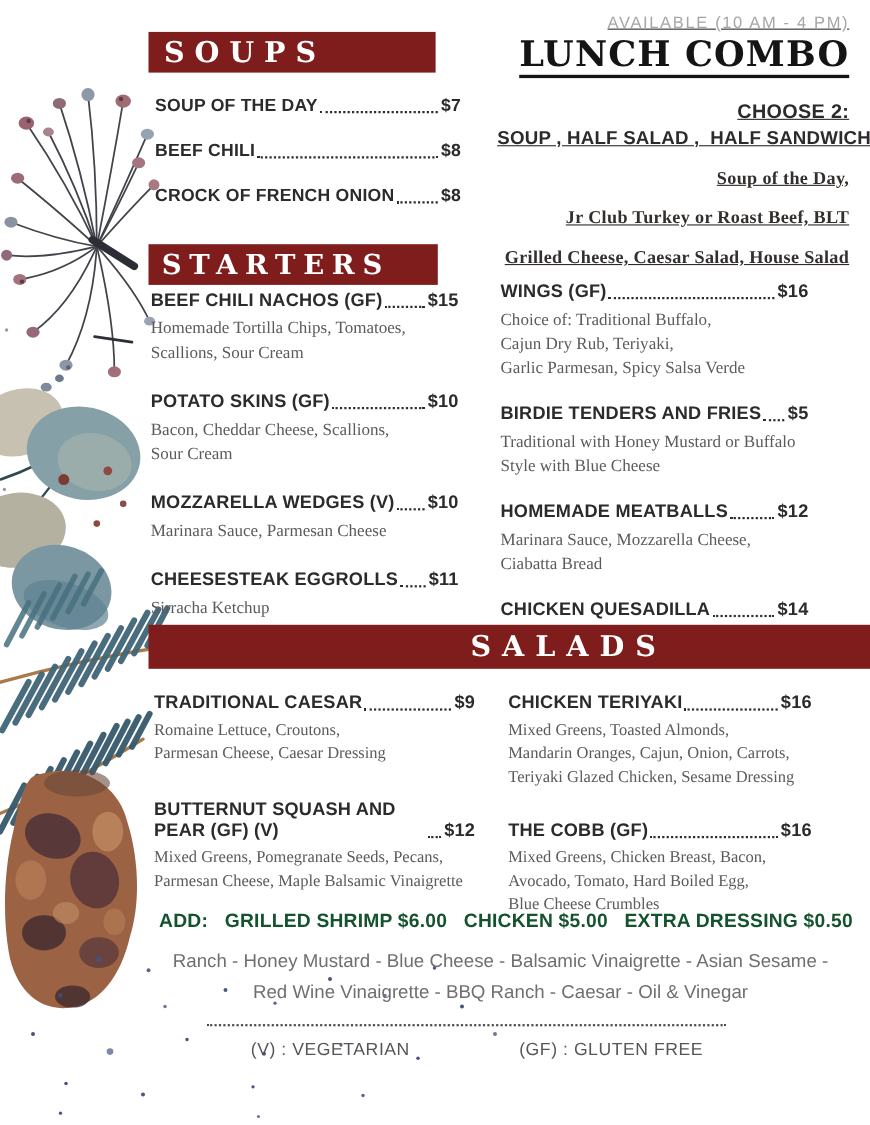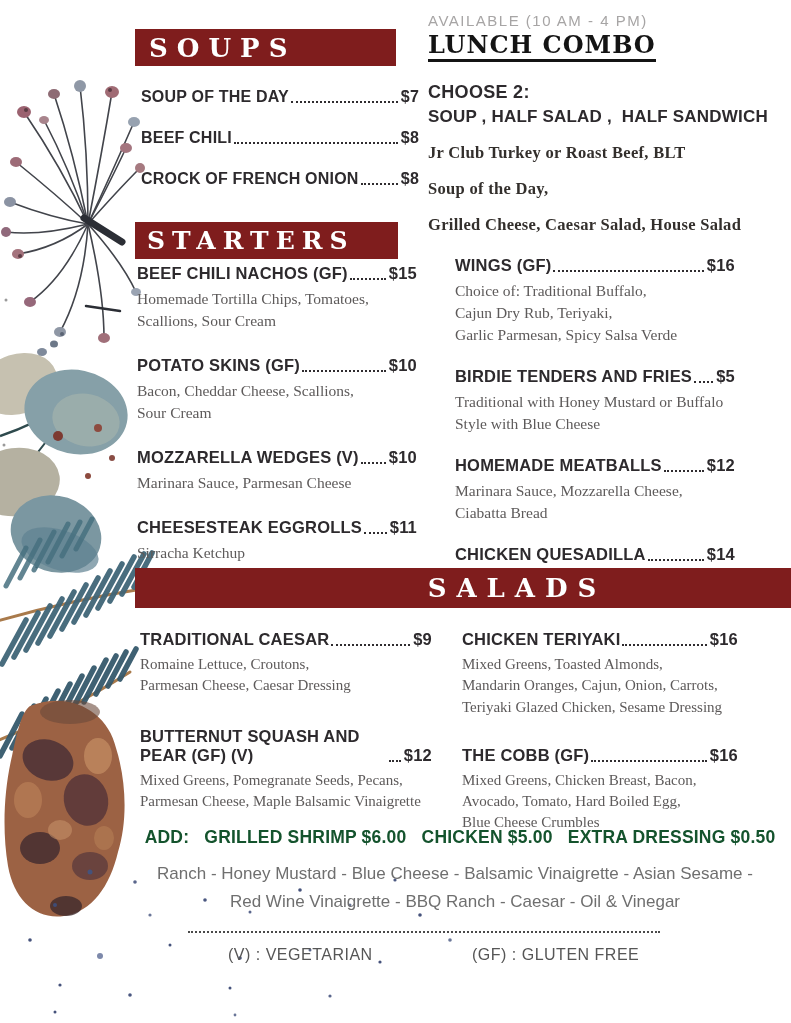--- a/index.html
+++ b/index.html
@@ -34,24 +34,24 @@
   #starters-left{position:absolute;left:137px;top:264px;width:280px;}
   #starters-right{position:absolute;left:455px;top:256px;width:280px;}
   #starters-right .mitem{margin-bottom:21px;}
   #salads-left{position:absolute;left:140px;top:630px;width:292px;}
   #salads-left .mitem{margin-bottom:30px;}
   #salads-right{position:absolute;left:462px;top:630px;width:276px;}
   #salads-right .mitem{margin-bottom:28px;}
   #salads-right .desc, #salads-left .desc{font-size:15px;}
 
   
-  #combo{position:absolute;left:428px;top:12px;width:320px;text-align:left;}
+  #combo{position:absolute;left:452px;top:12px;width:320px;text-align:right;text-decoration:underline;}
   .avail{font-size:15px;letter-spacing:1.5px;color:#a7a5a5;}
   .combo-title{display:inline-block;font-family:"DejaVu Serif",serif;font-weight:700;
-        font-size:24px;letter-spacing:1px;color:#141414;margin-top:3px;
+        font-size:32px;letter-spacing:1px;color:#141414;margin-top:3px;
         border-bottom:3px solid #141414;padding-bottom:1px;line-height:1.1;}
   .choose{font-size:18px;font-weight:700;margin-top:20px;letter-spacing:.3px;}
   .opts{font-size:17px;font-weight:700;margin-top:4px;white-space:pre;letter-spacing:.2px;}
   .combo-line{font-family:"Liberation Serif",serif;font-weight:700;font-size:16.5px;
         color:#332f2c;margin-top:16px;letter-spacing:.3px;}
 
   
   #addline{position:absolute;left:135px;top:827px;width:650px;text-align:center;
         font-size:17.5px;font-weight:700;color:#14532d;white-space:pre;letter-spacing:.2px;}
   #dressings{position:absolute;left:110px;top:860px;width:690px;text-align:center;
@@ -198,22 +198,22 @@
     <span class="ldr"></span>
     <span class="pr">$8</span>
   </div>
 </div>
 
 <div id="combo">
   <div class="avail">AVAILABLE (10 AM - 4 PM)</div>
   <div><span class="combo-title">LUNCH COMBO</span></div>
   <div class="choose">CHOOSE 2:</div>
   <div class="opts">SOUP , HALF SALAD ,  HALF SANDWICH</div>
+  <div class="combo-line">Soup of the Day,</div>
   <div class="combo-line">Jr Club Turkey or Roast Beef, BLT</div>
-  <div class="combo-line">Soup of the Day,</div>
   <div class="combo-line">Grilled Cheese, Caesar Salad, House Salad</div>
 </div>
 
 <div class="banner" id="starters-banner">
   <span>STARTERS</span>
 </div>
 <div id="starters-left">
   <div class="mitem">
     <div class="mrow">
         <span class="nm">BEEF CHILI  NACHOS (GF)</span>

